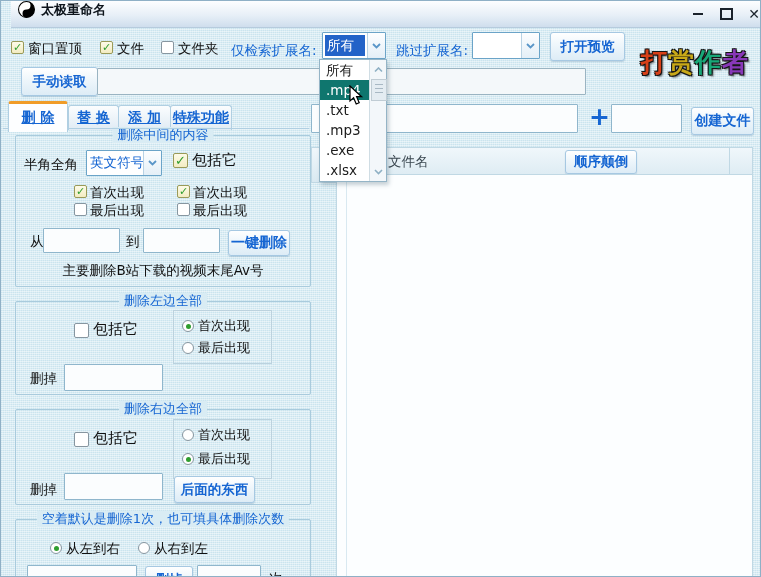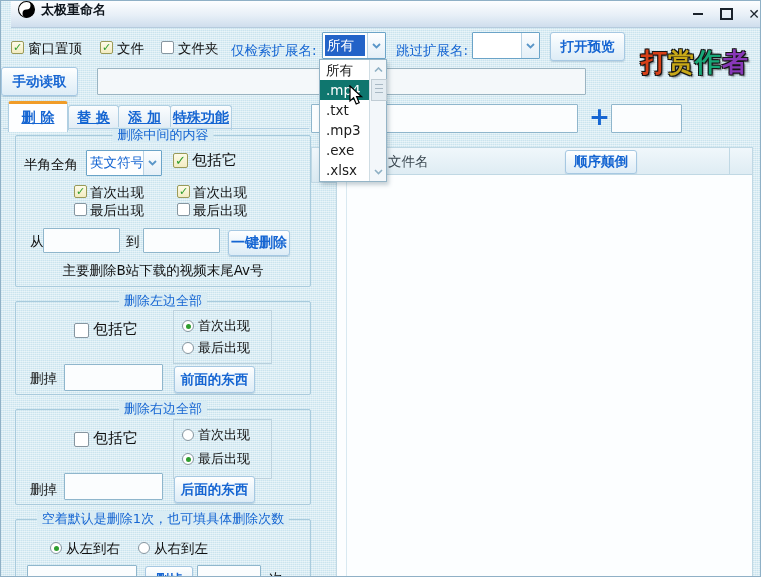--- a/index.html
+++ b/index.html
@@ -142,21 +142,21 @@
 
   <div class="btn" style="left:549px;top:31px;width:73px;height:27px">打开预览</div>
 
   <div class="reward">
     <span style="color:#d84018">打</span>
     <span style="color:#c8a818">赏</span>
     <span style="color:#18a878">作</span>
     <span style="color:#8838b8">者</span>
   </div>
 
-  <div class="btn" style="left:0;top:66px;width:75px;height:27px">手动读取</div>
+  <div class="btn" style="left:20px;top:66px;width:75px;height:27px">手动读取</div>
   <input class="tinput" style="left: 96px; top: 67px; width: 489px; height: 27px; background: rgb(244, 248, 250); border-color: rgb(154, 180, 194);" value="">
 
   <div class="tabline"></div>
   <div class="tab active" style="left:7px;top:100px;width:58px;height:28px">删 除</div>
   <div class="tab" style="left:67px;top:104px;width:49px;height:24px">替 换</div>
   <div class="tab" style="left:117px;top:104px;width:51px;height:24px">添 加</div>
   <div class="tab" style="left:169px;top:104px;width:60px;height:24px">特殊功能</div>
 
   <div class="group" style="left:14px;top:134px;width:294px;height:150px">
     <span class="gtitle">删除中间的内容</span>
@@ -205,21 +205,20 @@
           <i class="dot"></i>
         </span>
       <span class="lbl" style="left:24px;top:7px;font-size:13px">首次出现</span>
       <span class="radio" style="left:8px;top:31px">
           <i class="dot"></i>
         </span>
       <span class="lbl" style="left:24px;top:29px;font-size:13px">最后出现</span>
     </div>
     <span class="lbl" style="left:14px;top:68px">删掉</span>
     <input class="tinput" style="left: 48px; top: 62px; width: 99px; height: 27px;" value="">
-    <div class="btn" style="left:158px;top:64px;width:79px;height:25px">前面的东西</div>
   </div>
 
   <div class="group" style="left:14px;top:408px;width:294px;height:94px">
     <span class="gtitle">删除右边全部</span>
     <span class="cb big" style="left:58px;top:22px"></span>
     <span class="lbl" style="left:77px;top:20px;font-size:15px">包括它</span>
     <div class="innerbox" style="left:157px;top:9px;width:97px;height:58px">
       <span class="radio" style="left:8px;top:9px">
           <i class="dot"></i>
         </span>
@@ -246,20 +245,21 @@
     <span class="lbl" style="left:138px;top:20px">从右到左</span>
     <input class="tinput" style="left: 11px; top: 45px; width: 110px; height: 26px;" value="">
     <div class="btn" style="left:129px;top:46px;width:46px;height:25px">删掉</div>
     <input class="tinput" style="left: 181px; top: 45px; width: 64px; height: 26px;" value="">
     <span class="lbl" style="left:253px;top:50px">次</span>
   </div>
 
   <input class="tinput" style="left: 310px; top: 103px; width: 267px; height: 29px;" value="">
   <span class="plus" style="left:588px;top:103px">+</span>
   <input class="tinput" style="left: 610px; top: 103px; width: 71px; height: 29px;" value="">
+  <div class="btn" style="left:690px;top:106px;width:61px;height:26px;font-size:14px">创建文件</div>
 
   <div class="listheader" style="left:310px;top:146px;width:442px;height:36px">
     <span class="lbl" style="left:76px;top:5px;color:#3a4750">文件名</span>
     <div class="btn" style="left:253px;top:2px;width:70px;height:22px">顺序颠倒</div>
     <div class="vline" style="left:417px;top:0;height:27px;background:#c0d8e4"></div>
   </div>
 
   <div class="listbody" style="left:335px;top:173px;width:417px;height:404px">
     <div class="vline" style="left:9px;top:0;height:404px"></div>
   </div>

